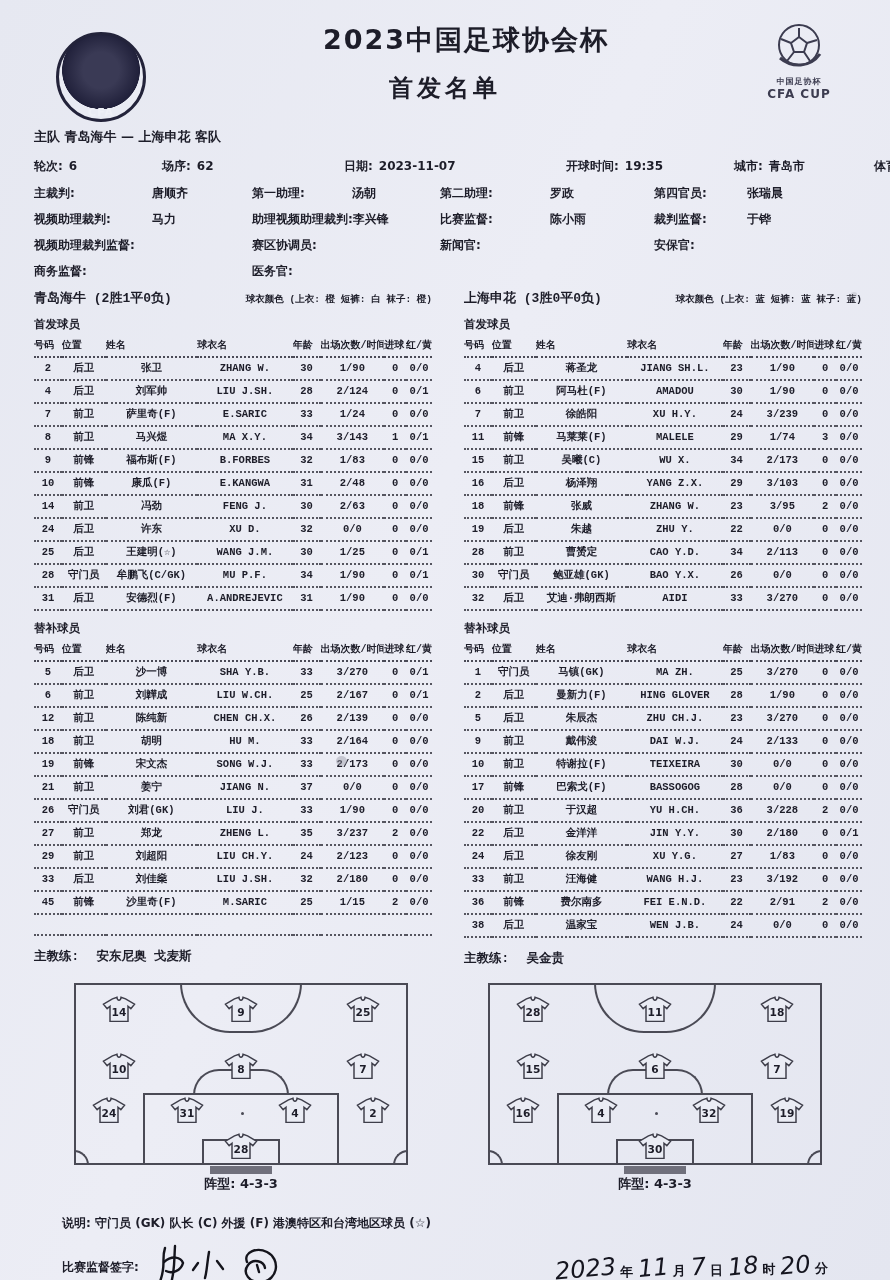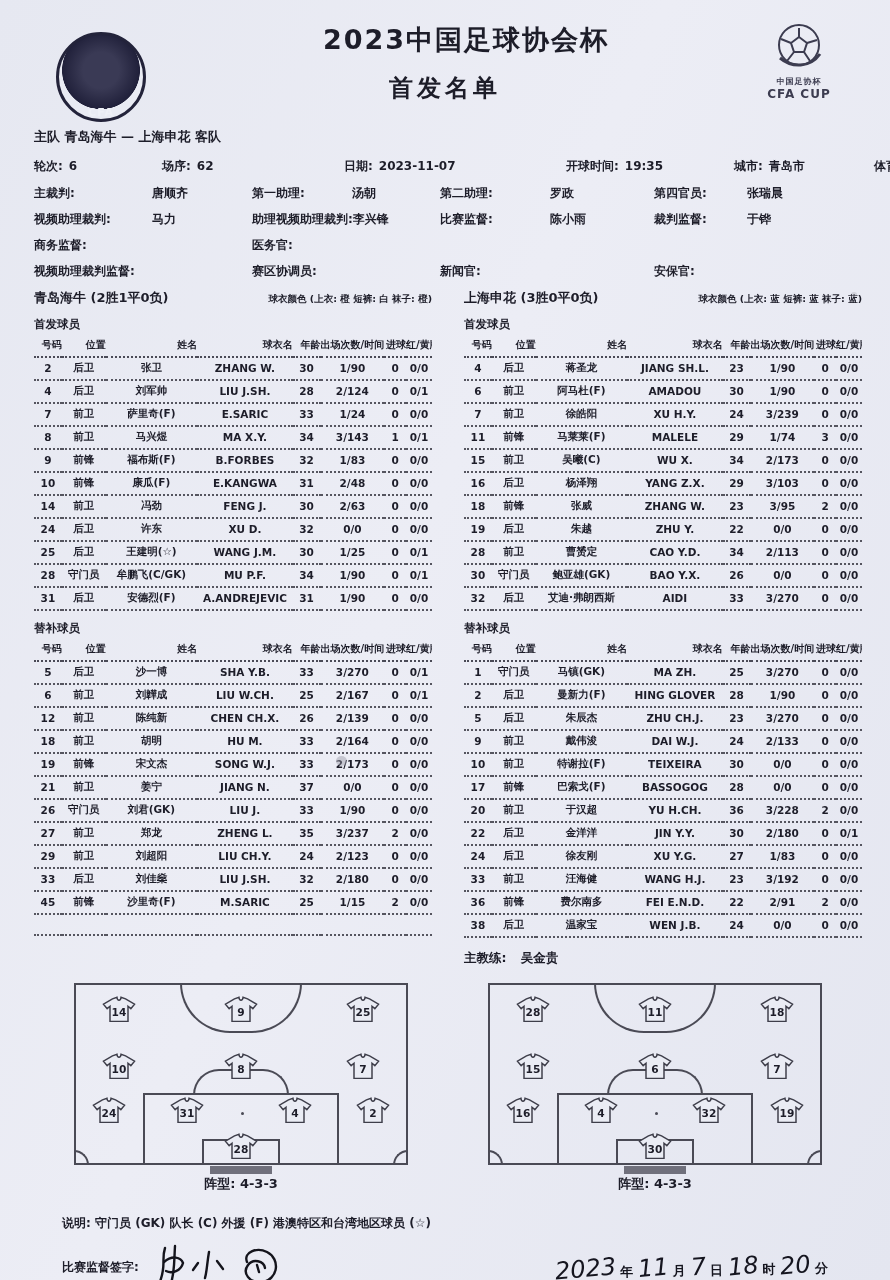--- a/index.html
+++ b/index.html
@@ -23,28 +23,28 @@
   .teams-line{font-size:13px;font-weight:bold;margin-top:10px;}
   .meta-row{display:grid;grid-template-columns:128px 182px 222px 168px 140px auto;margin-top:12px;}
   .meta-row .cell,.off-row .cell{font-size:12px;font-weight:bold;white-space:nowrap;}
   .meta-row .lbl,.off-row .lbl{display:inline-block;}
   .off-rows{margin-top:10px;}
   .off-row{display:grid;grid-template-columns:218px 188px 214px auto;margin-bottom:9px;}
   .off-row .c1 .lbl{min-width:118px;} .off-row .c2 .lbl{min-width:100px;}
   .off-row .c3 .lbl{min-width:110px;} .off-row .c4 .lbl{min-width:93px;}
   .meta-row .lbl{margin-right:6px;}
   
-  .cols-wrap{display:flex;gap:32px;margin-top:6px;}
+  .cols-wrap{display:flex;gap:32px;margin-top:6px;font-family:Liberation Mono, monospace;}
   .tcol{flex:1;min-width:0;}
   .team-head{display:flex;align-items:baseline;justify-content:space-between;}
   .team-title{font-size:13px;font-weight:bold;white-space:nowrap;}
   .team-kit{font-size:9.5px;font-weight:bold;white-space:nowrap;margin-left:8px;}
   .sec-label{font-size:11.5px;font-weight:bold;margin:10px 0 4px;}
   table.roster{width:100%;border-collapse:collapse;table-layout:fixed;}
-  table.roster th{font-size:10px;font-weight:bold;text-align:right;padding:2px 0 4px;
+  table.roster th{font-size:10px;font-weight:bold;text-align:left;padding:2px 0 4px;
       border-bottom:2px dotted #4a4a56;white-space:nowrap;overflow:hidden;}
   table.roster td{font-size:10.5px;font-weight:bold;text-align:center;padding:3px 0 4px;
       border-bottom:2px dotted #55555f;white-space:nowrap;overflow:hidden;}
   table.roster th:nth-child(1),table.roster td:nth-child(1){width:7%;}
   table.roster th:nth-child(2),table.roster td:nth-child(2){width:11%;}
   table.roster th:nth-child(3),table.roster td:nth-child(3){width:23%;}
   table.roster th:nth-child(4),table.roster td:nth-child(4){width:24%;}
   table.roster th:nth-child(5),table.roster td:nth-child(5){width:7%;}
   table.roster th:nth-child(6),table.roster td:nth-child(6){width:16%;}
   table.roster th:nth-child(7),table.roster td:nth-child(7){width:5.5%;}
@@ -124,30 +124,30 @@
           <span class="cell c3"><span class="lbl">第二助理:</span><span class="val">罗政</span></span>
           <span class="cell c4"><span class="lbl">第四官员:</span><span class="val">张瑞晨</span></span>
         </div>
         <div class="off-row">
           <span class="cell c1"><span class="lbl">视频助理裁判:</span><span class="val">马力</span></span>
           <span class="cell c2"><span class="lbl">助理视频助理裁判:</span><span class="val">李兴锋</span></span>
           <span class="cell c3"><span class="lbl">比赛监督:</span><span class="val">陈小雨</span></span>
           <span class="cell c4"><span class="lbl">裁判监督:</span><span class="val">于铧</span></span>
         </div>
         <div class="off-row">
+          <span class="cell c1"><span class="lbl">视频助理裁判监督:</span><span class="val"></span></span>
+          <span class="cell c2"><span class="lbl">赛区协调员:</span><span class="val"></span></span>
+          <span class="cell c3"><span class="lbl">新闻官:</span><span class="val"></span></span>
+          <span class="cell c4"><span class="lbl">安保官:</span><span class="val"></span></span>
+        </div>
+        <div class="off-row">
           <span class="cell c1"><span class="lbl">商务监督:</span><span class="val"></span></span>
           <span class="cell c2"><span class="lbl">医务官:</span><span class="val"></span></span>
           <span class="cell c3"></span>
           <span class="cell c4"></span>
-        </div>
-        <div class="off-row">
-          <span class="cell c1"><span class="lbl">视频助理裁判监督:</span><span class="val"></span></span>
-          <span class="cell c2"><span class="lbl">赛区协调员:</span><span class="val"></span></span>
-          <span class="cell c3"><span class="lbl">新闻官:</span><span class="val"></span></span>
-          <span class="cell c4"><span class="lbl">安保官:</span><span class="val"></span></span>
         </div>
       </div>
 
     <div class="cols-wrap">
       <div class="tcol">
         <div class="team-head">
           <span class="team-title">青岛海牛 (2胜1平0负)</span>
           <span class="team-kit">球衣颜色 (上衣: 橙 短裤: 白 袜子: 橙)</span>
         </div>
         <div class="sec-label">首发球员</div>
@@ -407,20 +407,24 @@
                 <td>&nbsp;</td>
                 <td>&nbsp;</td>
                 <td>&nbsp;</td>
                 <td>&nbsp;</td>
                 <td>&nbsp;</td>
                 <td>&nbsp;</td>
                 <td>&nbsp;</td>
               </tr>
             </tbody>
         </table>
+        <div class="coach-line">
+          <span>主教练:</span>
+          <span class="nm">安东尼奥 戈麦斯</span>
+        </div>
       </div>
 
       <div class="tcol">
         <div class="team-head">
           <span class="team-title">上海申花 (3胜0平0负)</span>
           <span class="team-kit">球衣颜色 (上衣: 蓝 短裤: 蓝 袜子: 蓝)</span>
         </div>
         <div class="sec-label">首发球员</div>
         <table class="roster">
           <thead>

